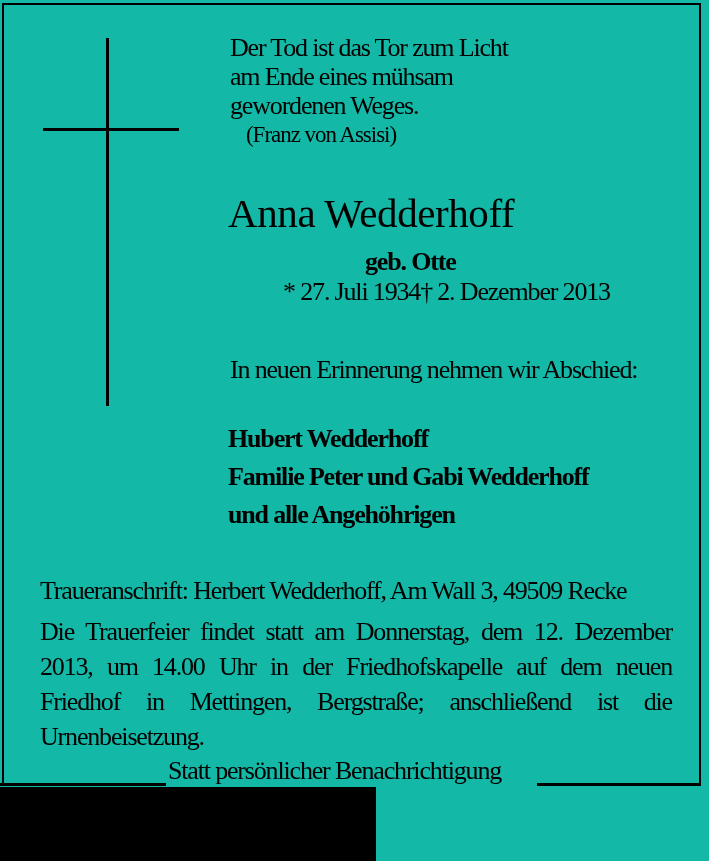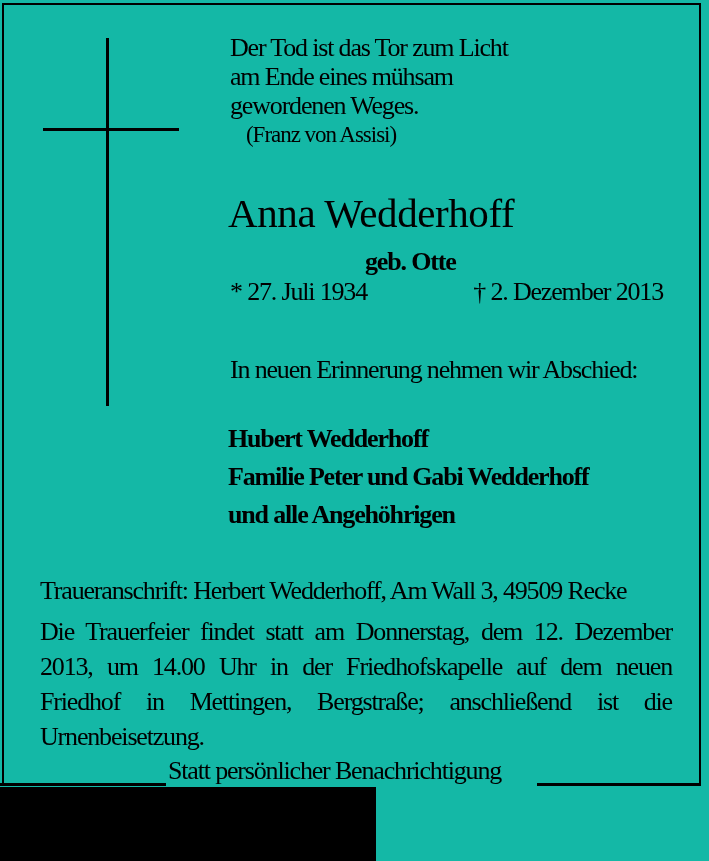--- a/index.html
+++ b/index.html
@@ -71,21 +71,21 @@
   }
   .maiden-name {
     left: 365px; top: 247px;
     font-size: 26px;
     font-weight: bold;
   }
   .dates-row {
     left: 230px; top: 277px;
     width: 433px;
     display: flex;
-    justify-content: space-between;
+    justify-content: center;
     font-size: 26px;
   }
   .farewell {
     left: 230px; top: 355px;
     font-size: 26px;
   }
   .mourners {
     left: 228px; top: 420px;
     font-size: 26px;
     font-weight: bold;

